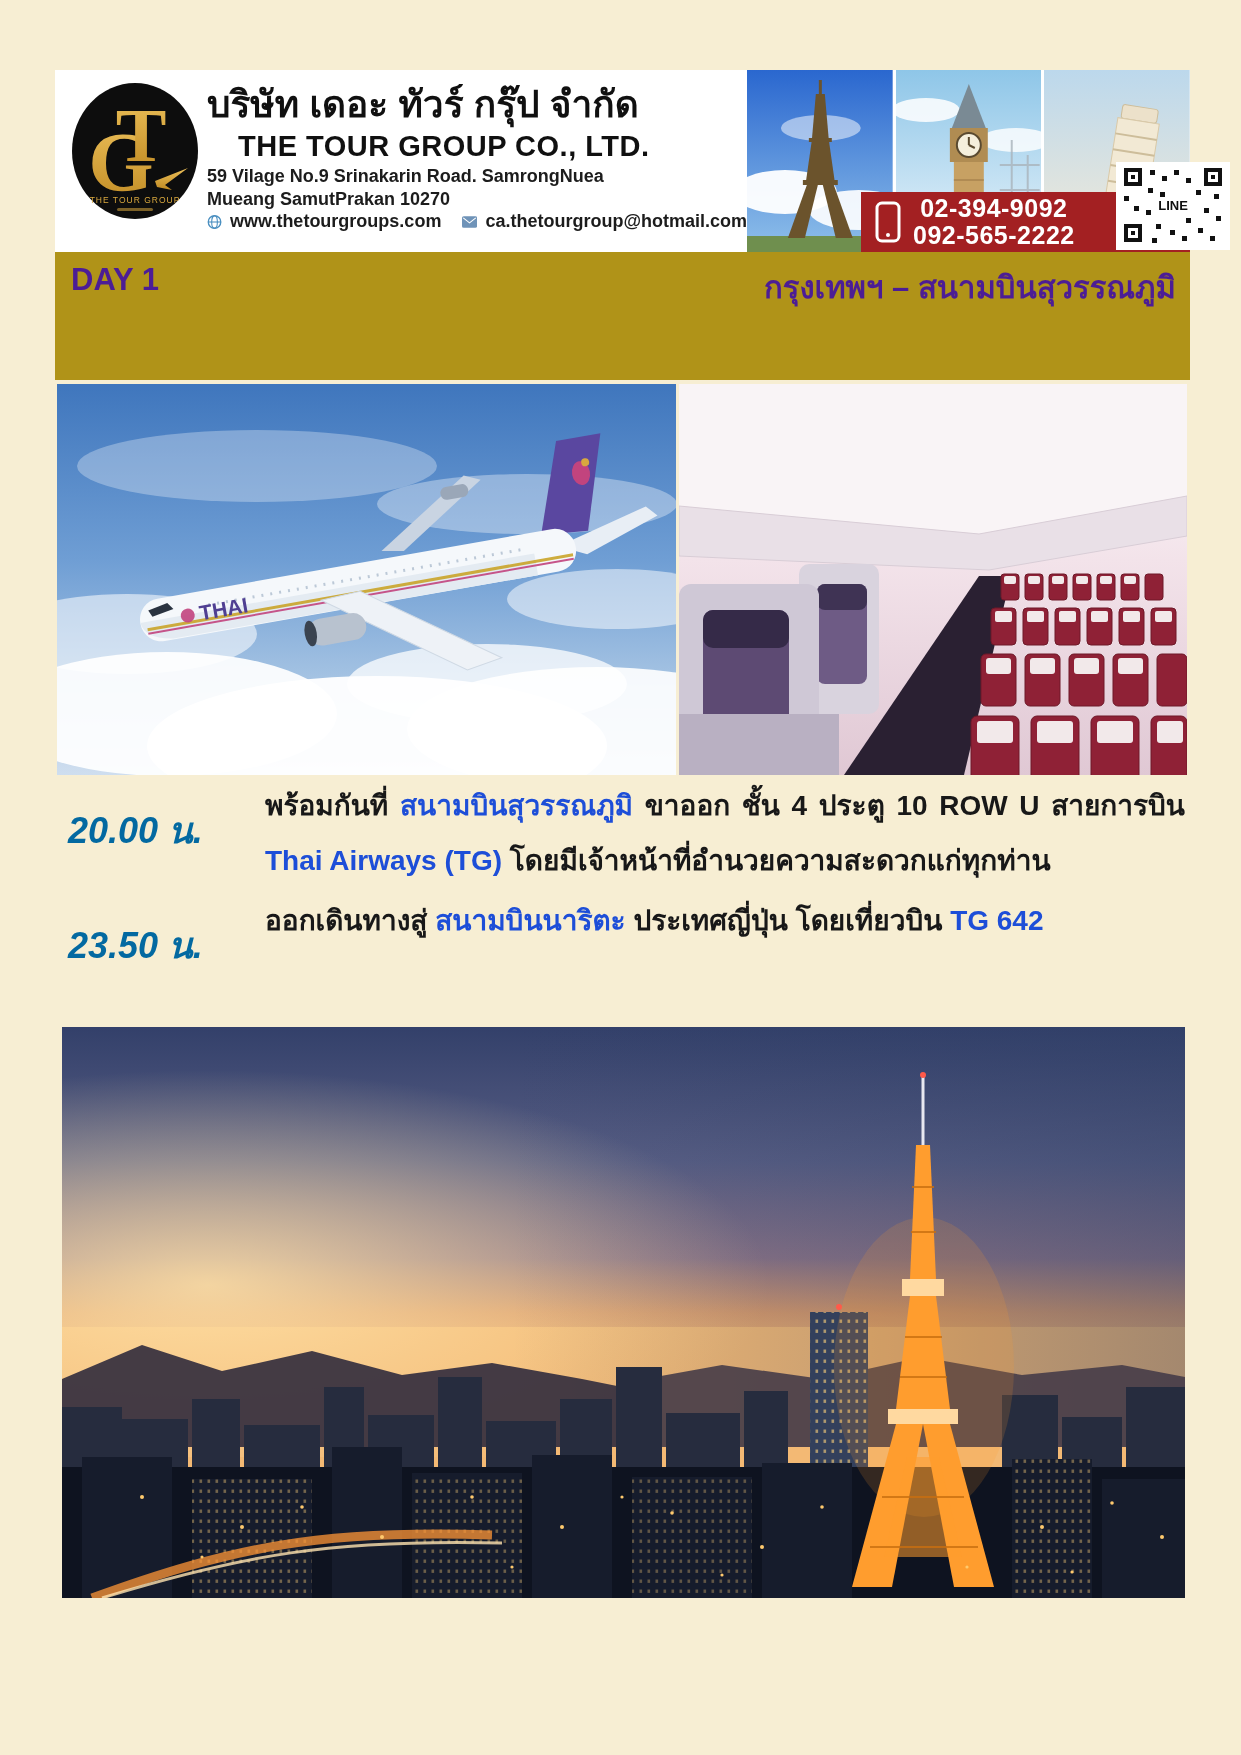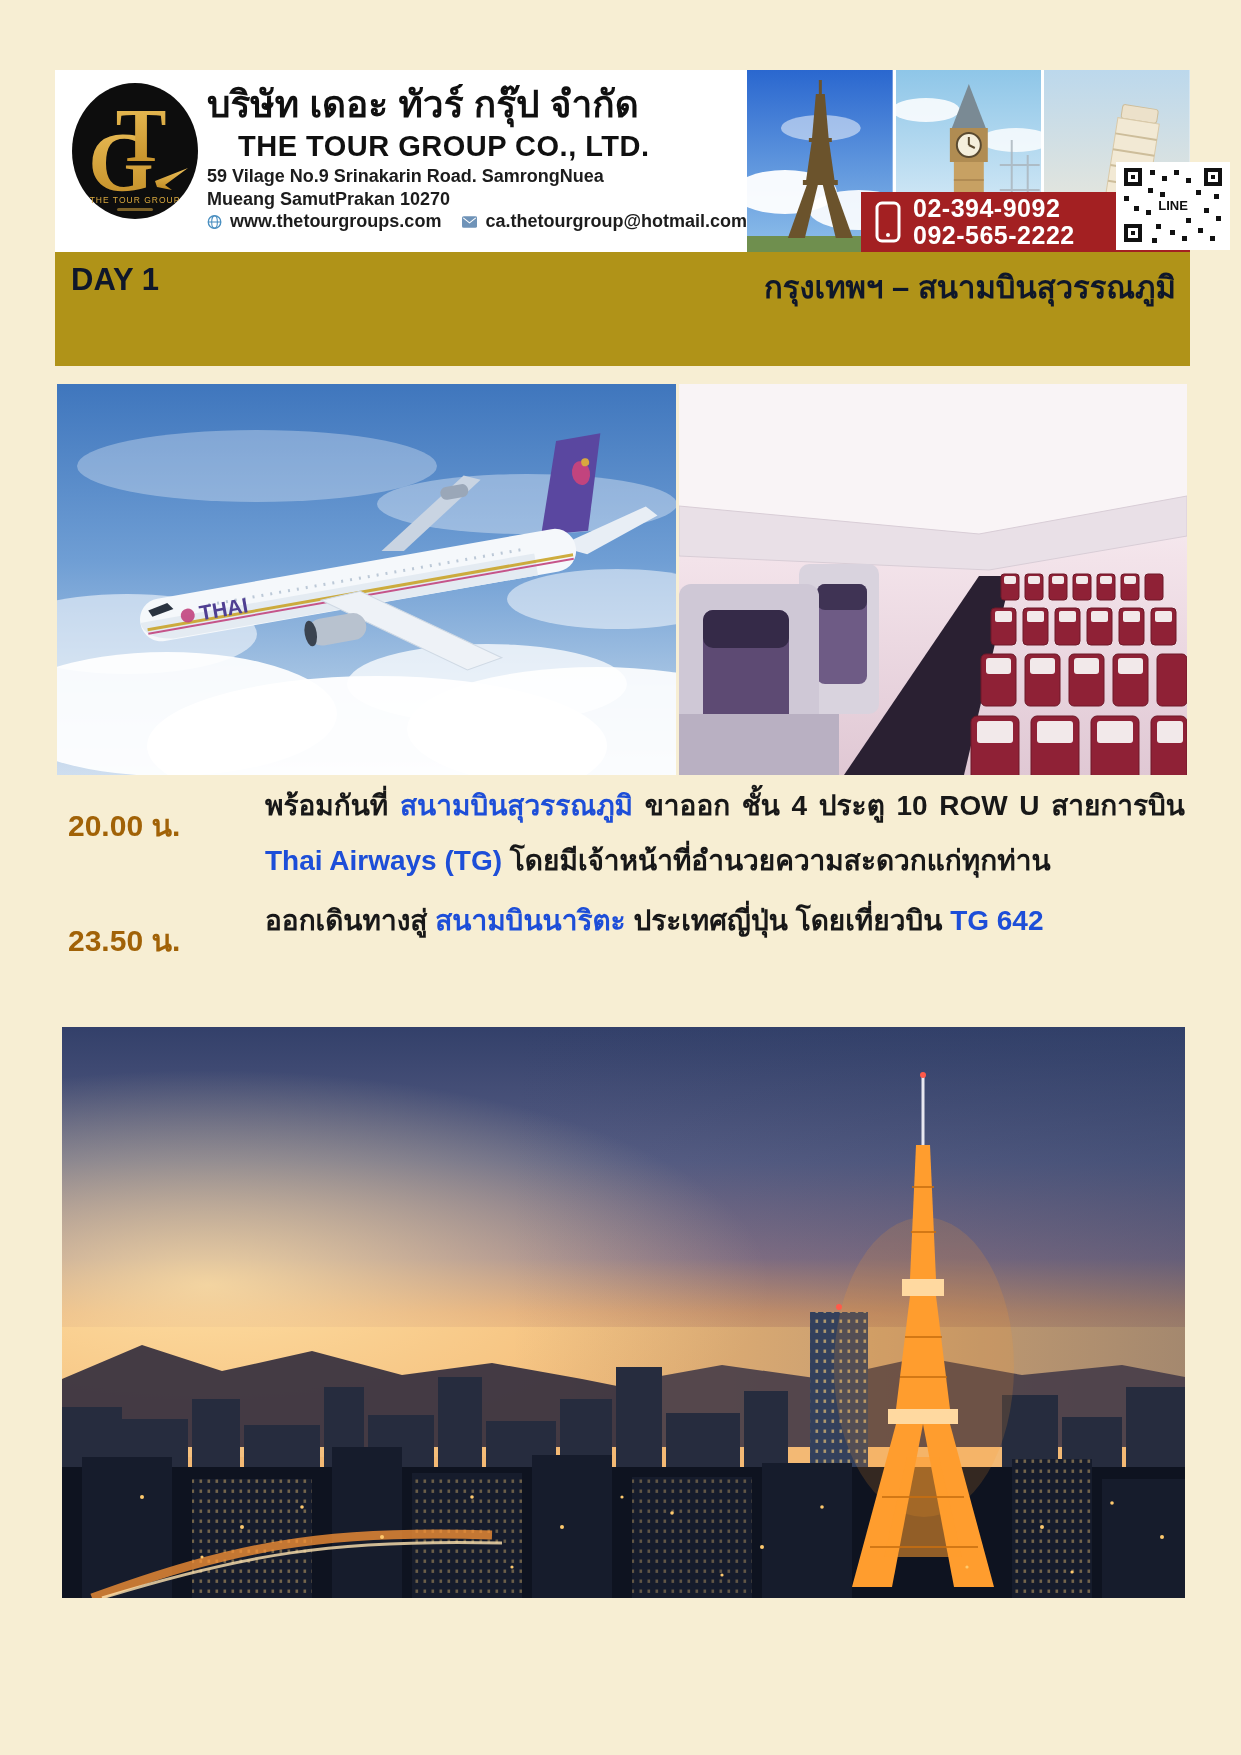--- a/index.html
+++ b/index.html
@@ -15,39 +15,39 @@
   .name-en{font-size:29px;font-weight:700;line-height:37px;letter-spacing:.5px;margin-left:31px;}
   .addr{font-size:18px;font-weight:700;line-height:23px;color:#1c1c1c;}
   .contact{display:flex;align-items:center;gap:8px;
            font-size:18px;font-weight:700;color:#1c1c1c;}
   .contact .gap{width:6px;}
 
   .landmarks{left:692px;top:0;width:443px;height:182px;display:flex;gap:3px;background:#fff;}
   .landmarks svg{height:100%;}
 
   .phone-banner{left:806px;top:122px;width:329px;height:60px;background:#a32022;
-                display:flex;align-items:center;padding-left:14px;box-sizing:border-box;z-index:2;}
+                display:flex;align-items:center;padding-left:14px;box-sizing:border-box;z-index:2;text-align:center;}
   .phone-numbers{margin-left:12px;color:#fff;font-size:25px;font-weight:700;
                  line-height:27px;letter-spacing:.5px;}
   .qr-box{left:1020px;top:92px;width:114px;height:88px;background:#fff;z-index:3;
           box-shadow:0 0 0 1px #ddd inset;margin-left:41px;}
 
   
-  .day-banner{left:55px;top:252px;width:1135px;height:114px;background:#b09318;color:#0f172a;}
+  .day-banner{left:55px;top:252px;width:1135px;height:128px;background:#b09318;color:#4c1d95;}
   .day-label{position:absolute;left:16px;top:10px;font-size:31px;font-weight:700;}
   .day-route{position:absolute;right:14px;top:10px;font-size:31px;font-weight:700;}
 
   
   .photo-left{left:57px;top:384px;width:619px;height:391px;}
   .photo-right{left:679px;top:384px;width:508px;height:391px;}
   .tokyo-photo{left:62px;top:1027px;width:1123px;height:571px;}
   .photo-left svg,.photo-right svg,.tokyo-photo svg{display:block;}
 
   
-  .it-time{font-size:30px;font-weight:700;color:#a16207;white-space:nowrap;}
+  .it-time{font-size:36px;font-weight:700;color:#0369a1;white-space:nowrap;font-style:italic;}
   .it-text{width:920px;font-size:28px;font-weight:600;line-height:55px;
            color:#181818;text-align:justify;}
   .seg-gold{color:#1d4ed8;}
 </style>
 </head>
 <body>
 
 <div class="page">
 
   <div class="abs header-card">

